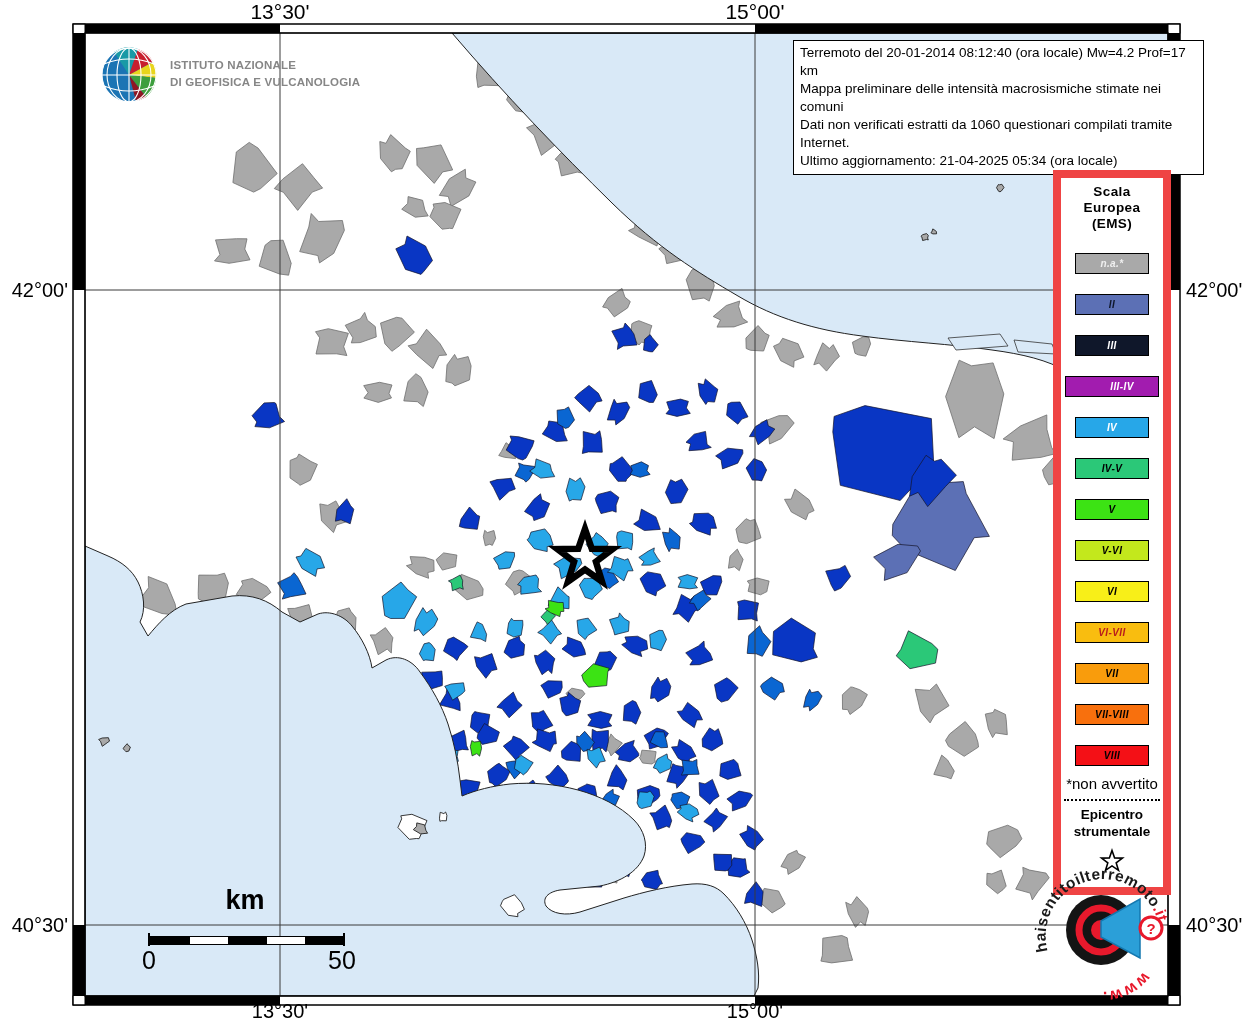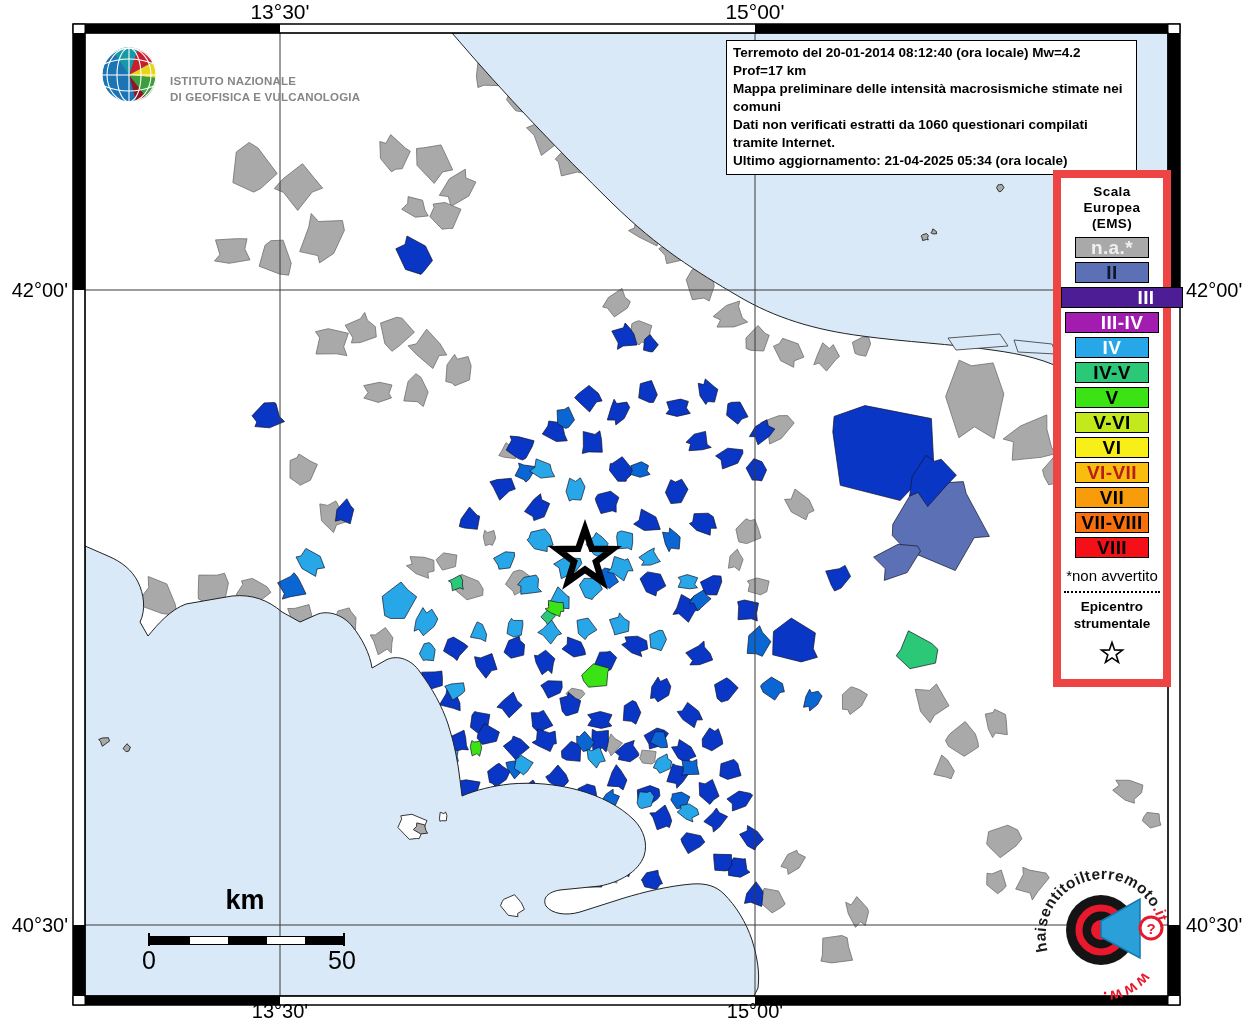--- a/index.html
+++ b/index.html
@@ -8,31 +8,31 @@
   #map-svg{position:absolute;left:0;top:0;}
 
   .coord{position:absolute;font-size:21px;white-space:nowrap;}
   .coord.topl{top:0px;}
   .coord.botl{top:1000px;font-size:20px;}
   .cx280{left:280px;transform:translateX(-50%);}
   .cx755{left:755px;transform:translateX(-50%);}
   .lat-left{left:0;width:68px;text-align:right;font-size:20px;}
   .lat-right{left:1186px;font-size:20px;}
 
-  .ingv{position:absolute;left:98px;top:42px;display:flex;align-items:flex-end;gap:10px;}
+  .ingv{position:absolute;left:98px;top:42px;display:flex;align-items:center;gap:10px;}
   .ingv-text{font-size:11.5px;font-weight:bold;color:#868686;line-height:1.45;letter-spacing:.2px;}
 
-  .info-box{position:absolute;left:726px;top:40px;width:397px;background:#fff;
-    border:1px solid #000;padding:3px 6px 4px;font-size:13.5px;line-height:1.33;font-weight:bold;}
+  .info-box{position:absolute;left:793px;top:40px;width:397px;background:#fff;
+    border:1px solid #000;padding:3px 6px 4px;font-size:13.5px;line-height:1.33;}
 
   .legend{position:absolute;left:1053px;top:170px;width:102px;background:#fff;
     border:8px solid #ef4444;text-align:center;padding:6px 0 8px;}
   .legend-title{font-weight:bold;font-size:13.5px;line-height:1.2;letter-spacing:.4px;}
-  .legend-box{width:72px;height:19px;margin:4px auto 0;border:1.5px solid #000;
-    font-weight:bold;font-size:19px;line-height:19px;letter-spacing:.4px;}
+  .legend-box{width:72px;height:19px;margin:20px auto 0;border:1.5px solid #000;
+    font-weight:bold;font-size:10px;line-height:19px;letter-spacing:.4px;font-style:italic;}
   .legend-foot{margin-top:9px;font-size:15px;}
   .legend-divider{border-top:2px dotted #000;margin:7px 3px 5px;}
   .legend-epi{font-weight:bold;font-size:13.5px;line-height:1.3;}
   .legend-star{margin-top:4px;}
 
   .sb-km{position:absolute;left:195px;top:885px;width:100px;text-align:center;font-size:27px;font-weight:bold;}
   .scalebar{position:absolute;left:150px;top:936px;width:193px;height:7px;display:flex;
     border:1px solid #000;background:#fff;}
   .scalebar span{flex:1;}
   .sb-tick{position:absolute;width:2px;height:13px;background:#000;top:933px;}
@@ -363,21 +363,21 @@
 
 <div class="legend">
   <div class="legend-title">
     <div>Scala</div>
     <div>Europea</div>
     <div>(EMS)</div>
   </div>
   <div>
       <div class="legend-box" style="background: rgb(169, 169, 169); color: rgb(240, 240, 240);">n.a.*</div>
       <div class="legend-box" style="background: rgb(92, 112, 181); color: #0f172a; text-align: center;">II</div>
-      <div class="legend-box" style="background: #4c1d95; color: rgb(255, 255, 255); padding-left: 48px;">III</div>
+      <div class="legend-box" style="background: #0f172a; color: rgb(255, 255, 255);">III</div>
       <div class="legend-box" style="background: #a21caf; color: rgb(255, 255, 255); padding-left: 20px;">III-IV</div>
       <div class="legend-box" style="background: rgb(39, 167, 232); color: rgb(255, 255, 255);">IV</div>
       <div class="legend-box" style="background: rgb(43, 200, 120); color: rgb(0, 0, 0);">IV-V</div>
       <div class="legend-box" style="background: rgb(60, 227, 20); color: rgb(0, 0, 0);">V</div>
       <div class="legend-box" style="background: rgb(195, 232, 28); color: rgb(0, 0, 0);">V-VI</div>
       <div class="legend-box" style="background: rgb(248, 239, 24); color: rgb(0, 0, 0);">VI</div>
       <div class="legend-box" style="background: rgb(249, 189, 15); color: #b91c1c;">VI-VII</div>
       <div class="legend-box" style="background: rgb(249, 156, 12); color: rgb(0, 0, 0);">VII</div>
       <div class="legend-box" style="background: rgb(248, 112, 13); color: rgb(0, 0, 0);">VII-VIII</div>
       <div class="legend-box" style="background: rgb(244, 16, 22); color: rgb(0, 0, 0);">VIII</div>

